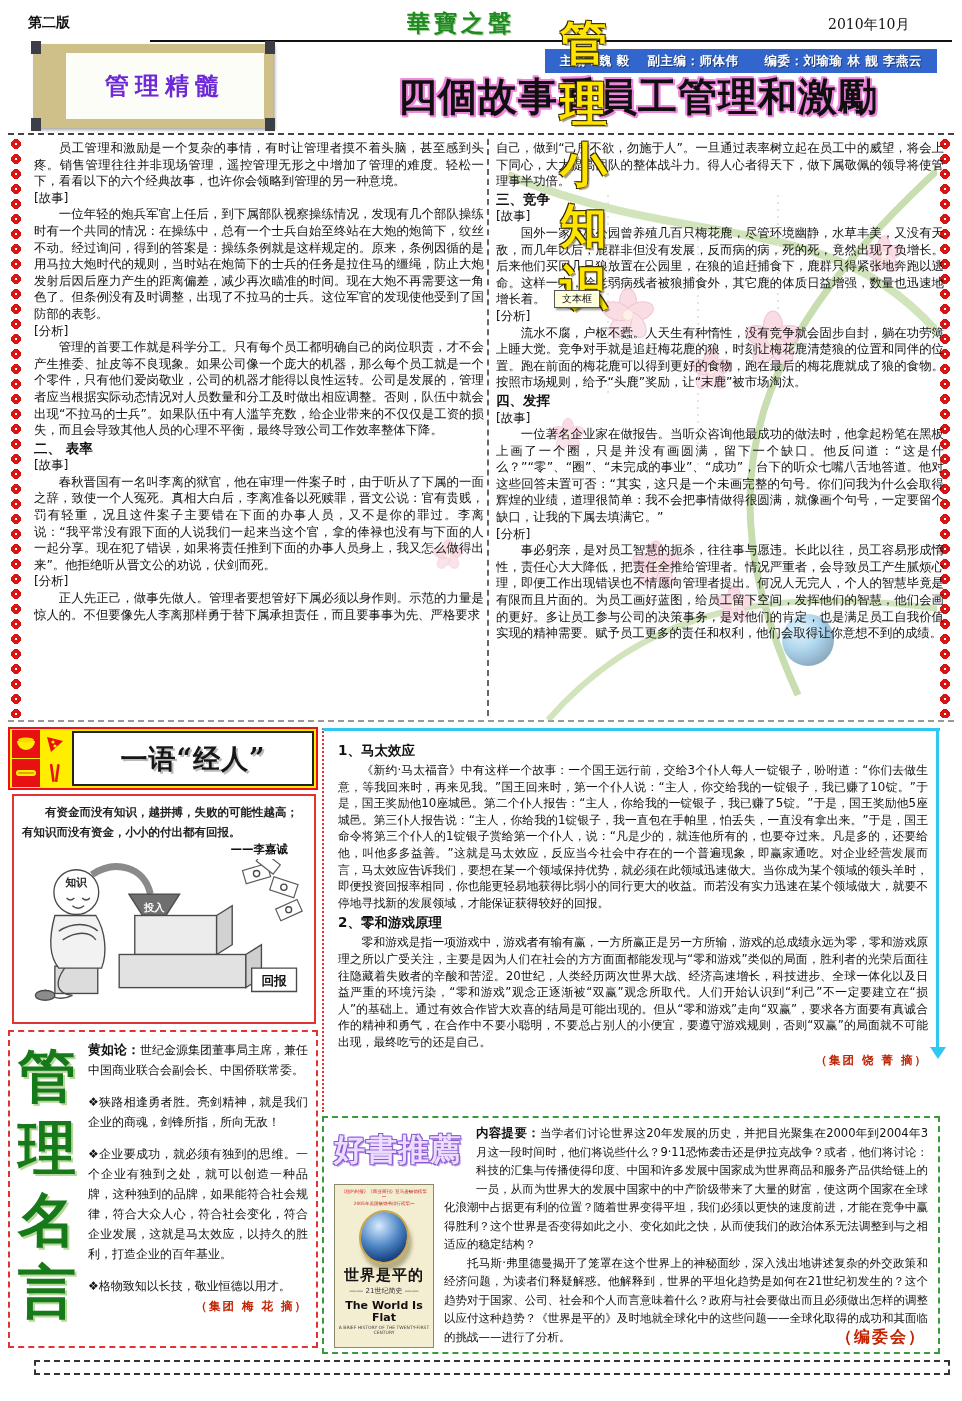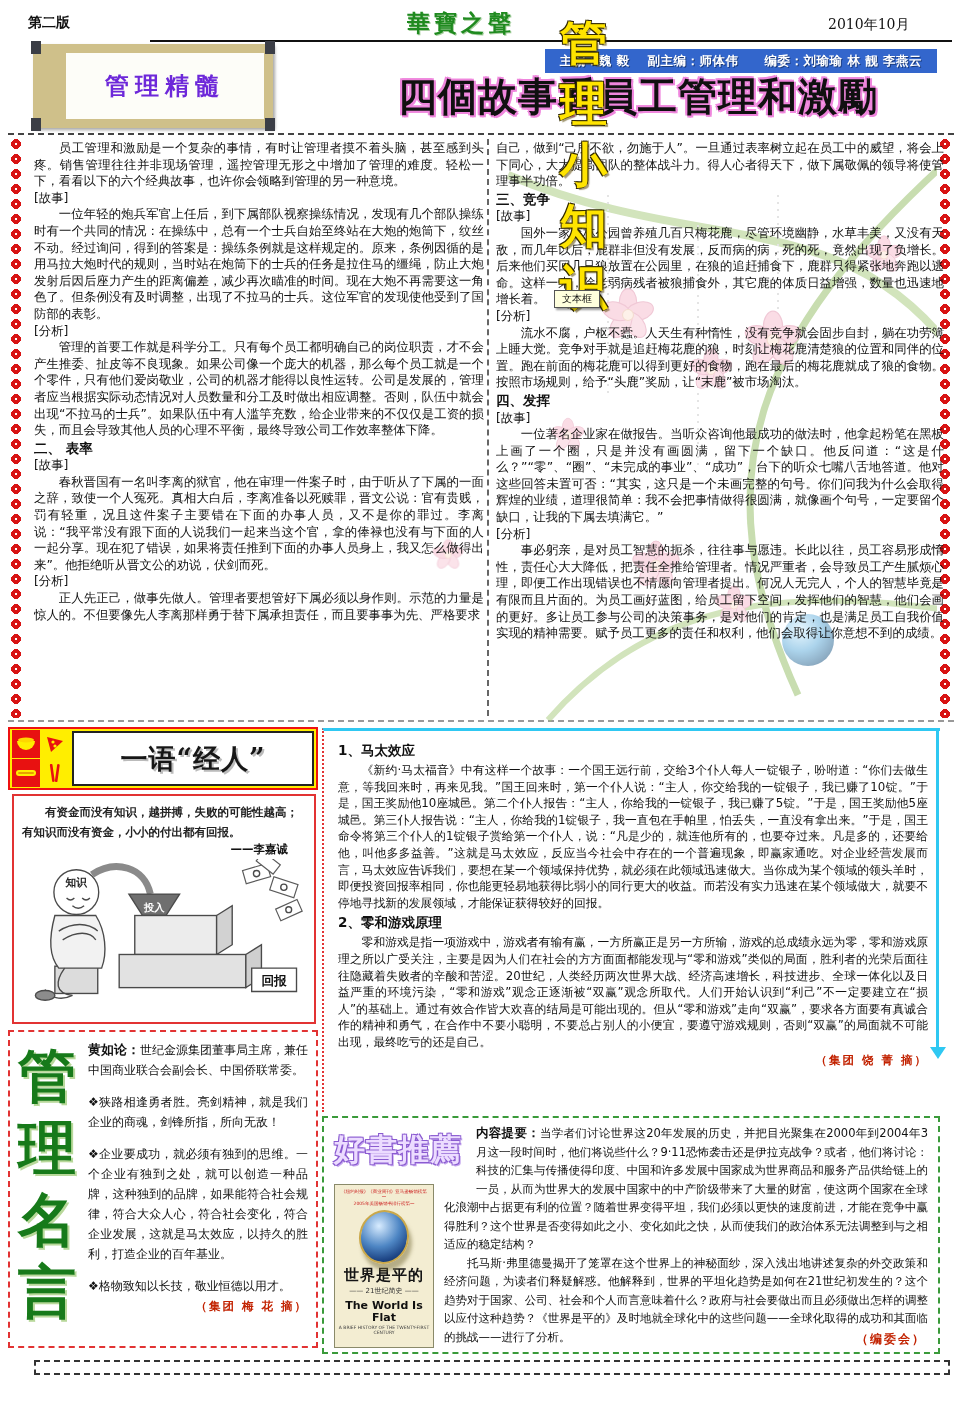--- a/index.html
+++ b/index.html
@@ -106,21 +106,21 @@
     border:2px solid #caa84a; transform:rotate(10deg);
     background:radial-gradient(circle at 35% 30%, #d8ecff, #4e86c4 45%, #1c4383 75%, #0b2246);
     box-shadow:4px 6px 4px rgba(120,110,60,.5); }
   .cover-title { font-family:"DejaVu Serif", serif; font-size:15px; font-weight:bold; color:#141414; letter-spacing:1px; }
   .cover-subtitle { font-size:7px; color:#333; margin:1px 0 4px 0; }
   .cover-title-en { font-size:11px; font-weight:bold; color:#101010; line-height:12px; }
   .cover-subtitle-en { font-size:4.5px; color:#444; margin-top:1px; }
   .book-summary { font-size:11.5px; line-height:18.5px; text-align:justify; }
   .book-summary b { font-size:12.5px; }
   .book-p2 { font-size:11.5px; line-height:18.5px; text-align:justify; text-indent:2em; }
-  .book-attribution { position:absolute; right:12px; bottom:4px; color:#c22200; font-weight:bold; font-size:12px; letter-spacing:2px; }
+  .book-attribution { position:absolute; right:12px; bottom:4px; color:#c22200; font-weight:bold; font-size:16px; letter-spacing:2px; }
 
   .bottom-dashed { position:absolute; left:34px; top:1360px; width:916px; height:15px; border:2px dashed #333; }
 </style>
 </head>
 <body>
 
 <div id="page">
 
   <div class="edition">第二版</div>
   <div class="masthead">華寶之聲</div>

